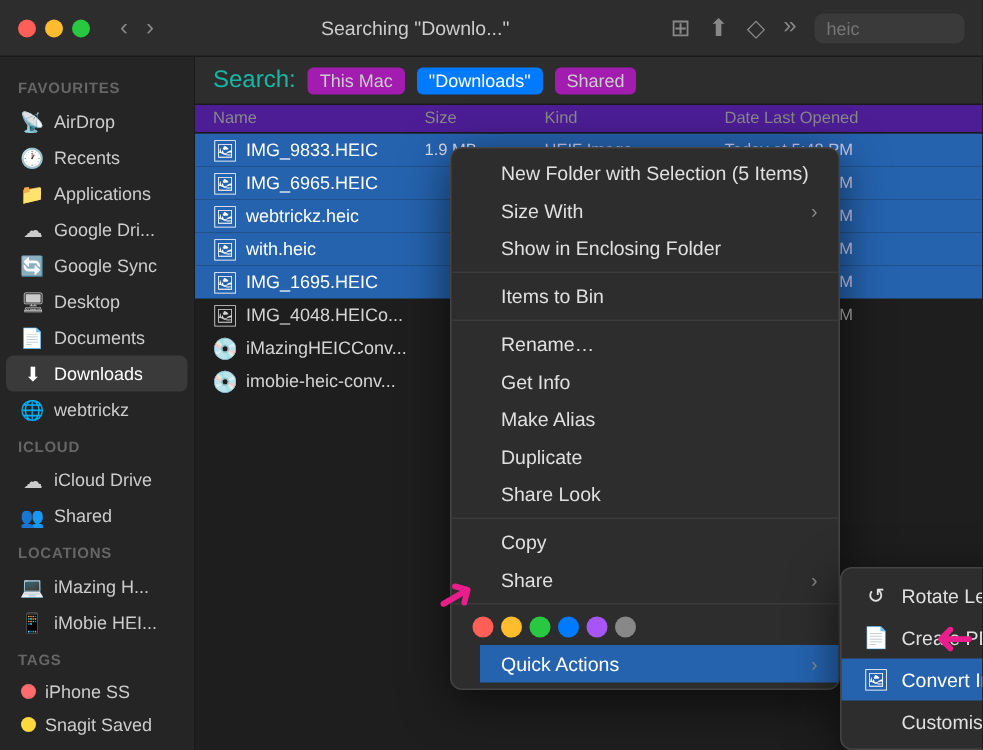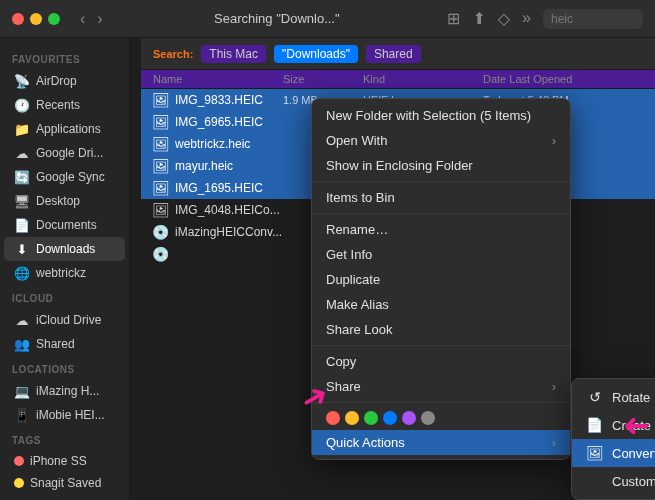--- a/index.html
+++ b/index.html
@@ -71,21 +71,20 @@
       color: #86efac;
       font-size: 12px;
       width: 100px;
     }
 
     
     .main {
       display: flex;
       flex: 1;
       overflow: hidden;
-      gap: 11px;
     }
 
     
     .sidebar {
       width: 130px;
       background: #252525;
       padding: 8px 0;
       border-right: 1px solid #1a1a1a;
       overflow-y: auto;
       flex-shrink: 0;
@@ -149,26 +148,25 @@
       height: 32px;
       background: #2d2d2d;
       display: flex;
       align-items: center;
       padding: 0 12px;
       gap: 8px;
       border-bottom: 1px solid #1a1a1a;
       flex-shrink: 0;
     }
     .search-label {
-      color: #f97316;
-      font-size: 11px;
-      font-weight: bold;
+      color: #14b8a6;
+      font-size: 16px;
     }
     .search-tab {
-      background: #4c1d95;
+      background: #a21caf;
       border-radius: 4px;
       padding: 2px 8px;
       font-size: 12px;
       color: #ccc;
       cursor: pointer;
     }
     .search-tab.active {
       background: #007aff;
       color: #fff;
     }
@@ -241,20 +239,21 @@
       z-index: 100;
       font-size: 13px;
     }
     .cm-item {
       display: flex;
       align-items: flex-start;
       justify-content: space-between;
       padding: 5px 14px;
       cursor: pointer;
       color: #e0e0e0;
+      margin-left: 19px;
     }
     .cm-item.highlighted { background: #2563af; color: #fff; }
     .cm-separator {
       height: 1px;
       background: #3a3a3a;
       margin: 3px 0;
     }
     .cm-item .cm-arrow { color: #888; }
     .cm-tags {
       display: flex;
@@ -450,21 +449,21 @@
           <span class="file-icon">🖼</span>
           <span class="file-name-text">webtrickz.heic</span>
         </div>
         <span class="file-size"></span>
         <span class="file-kind">HEIF Image</span>
         <span class="file-date">Today at 5:48 PM</span>
       </div>
       <div class="file-row selected">
         <div class="file-name-cell">
           <span class="file-icon">🖼</span>
-          <span class="file-name-text">mayur.heic</span>
+          <span class="file-name-text">with.heic</span>
         </div>
         <span class="file-size"></span>
         <span class="file-kind">HEIF Image</span>
         <span class="file-date">Today at 5:48 PM</span>
       </div>
       <div class="file-row selected">
         <div class="file-name-cell">
           <span class="file-icon">🖼</span>
           <span class="file-name-text">IMG_1695.HEIC</span>
         </div>
@@ -486,54 +485,55 @@
           <span class="file-icon">💿</span>
           <span class="file-name-text">iMazingHEICConv...</span>
         </div>
         <span class="file-size"></span>
         <span class="file-kind">Disk Image</span>
         <span class="file-date">--</span>
       </div>
       <div class="file-row">
         <div class="file-name-cell">
           <span class="file-icon">💿</span>
+          <span class="file-name-text">imobie-heic-conv...</span>
         </div>
         <span class="file-size"></span>
         <span class="file-kind">Disk Image</span>
         <span class="file-date">--</span>
       </div>
     </div>
 
     <div class="context-menu">
       <div class="cm-item">
         <span class="cm-label">New Folder with Selection (5 Items)</span>
       </div>
       <div class="cm-item">
-        <span class="cm-label">Open With</span>
+        <span class="cm-label">Size With</span>
         <span class="cm-arrow">›</span>
       </div>
       <div class="cm-item">
         <span class="cm-label">Show in Enclosing Folder</span>
       </div>
       <div class="cm-separator"></div>
       <div class="cm-item">
         <span class="cm-label">Items to Bin</span>
       </div>
       <div class="cm-separator"></div>
       <div class="cm-item">
         <span class="cm-label">Rename…</span>
       </div>
       <div class="cm-item">
         <span class="cm-label">Get Info</span>
       </div>
       <div class="cm-item">
+        <span class="cm-label">Make Alias</span>
+      </div>
+      <div class="cm-item">
         <span class="cm-label">Duplicate</span>
-      </div>
-      <div class="cm-item">
-        <span class="cm-label">Make Alias</span>
       </div>
       <div class="cm-item">
         <span class="cm-label">Share Look</span>
       </div>
       <div class="cm-separator"></div>
       <div class="cm-item">
         <span class="cm-label">Copy</span>
       </div>
       <div class="cm-item">
         <span class="cm-label">Share</span>

